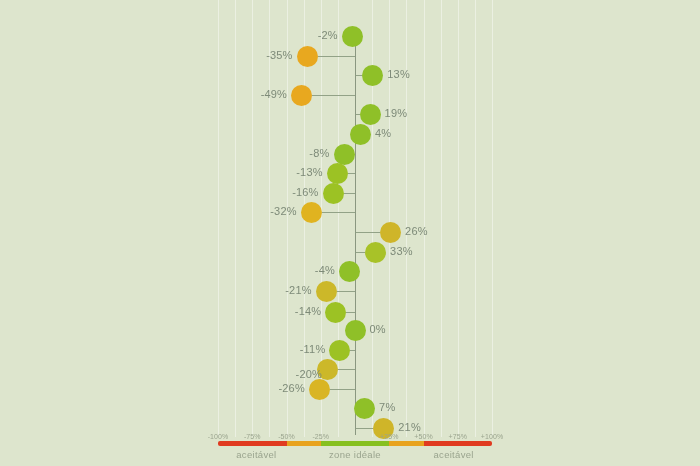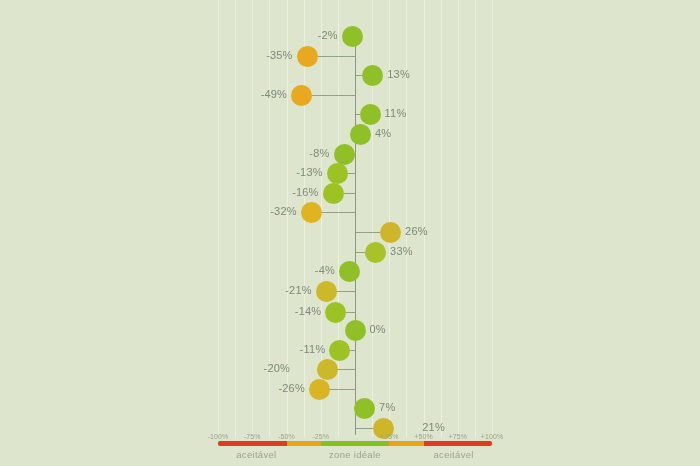--- a/index.html
+++ b/index.html
@@ -151,21 +151,21 @@
           <div class="dot-label" style="left: 387.3px;">13%</div>
         </div>
         <div class="row" style="top: 84.8px;">
           <div class="connector" style="left: 312.1px; width: 42.9px;"></div>
           <div class="dot" title="-39%" style="left: 291.1px; background: rgb(232, 168, 31);"></div>
           <div class="dot-label" style="left: auto; right: 412.9px;">-49%</div>
         </div>
         <div class="row" style="top: 104.4px;">
           <div class="connector" style="left: 355px; width: 4.6px;"></div>
           <div class="dot" title="11%" style="left: 359.6px; background: rgb(143, 192, 40);"></div>
-          <div class="dot-label" style="left: 384.6px;">11%</div>
+          <div class="dot-label" style="left: 384.6px;">19%</div>
         </div>
         <div class="row" style="top: 124px;">
           <div class="dot" title="4%" style="left: 350px; background: rgb(143, 192, 40);"></div>
           <div class="dot-label" style="left: 375px;">4%</div>
         </div>
         <div class="row" style="top: 143.6px;">
           <div class="dot" title="-8%" style="left: 333.5px; background: rgb(143, 192, 40);"></div>
           <div class="dot-label" style="left: auto; right: 370.5px;">-8%</div>
         </div>
         <div class="row" style="top: 163.2px;">
@@ -212,35 +212,35 @@
           <div class="dot-label" style="left: 369.5px;">0%</div>
         </div>
         <div class="row" style="top: 339.6px;">
           <div class="connector" style="left: 350.4px; width: 4.6px;"></div>
           <div class="dot" title="-11%" style="left: 329.4px; background: rgb(156, 194, 36);"></div>
           <div class="dot-label" style="left: auto; right: 374.6px;">-11%</div>
         </div>
         <div class="row" style="top: 359.2px;">
           <div class="connector" style="left: 338.1px; width: 16.9px;"></div>
           <div class="dot" title="-20%" style="left: 317.1px; background: rgb(204, 184, 41);"></div>
-          <div class="dot-label" style="left: auto; right: 410px;">-20%</div>
+          <div class="dot-label" style="left: auto; right: 378px; margin-top: 6px;">-20%</div>
         </div>
         <div class="row" style="top: 378.8px;">
           <div class="connector" style="left: 329.9px; width: 25.1px;"></div>
           <div class="dot" title="-26%" style="left: 308.9px; background: rgb(217, 181, 36);"></div>
           <div class="dot-label" style="left: auto; right: 395.1px;">-26%</div>
         </div>
         <div class="row" style="top: 398.4px;">
           <div class="dot" title="7%" style="left: 354.1px; background: rgb(143, 192, 40);"></div>
           <div class="dot-label" style="left: 379.1px;">7%</div>
         </div>
         <div class="row" style="top: 418px;">
           <div class="connector" style="left: 355px; width: 18.3px;"></div>
           <div class="dot" title="21%" style="left: 373.3px; background: rgb(207, 181, 41);"></div>
-          <div class="dot-label" style="left: 398.3px; margin-left: 24px;">21%</div>
+          <div class="dot-label" style="left: 398.3px;">21%</div>
         </div>
       </div>
   </div>
 
   <div id="axis-ticks">
       <div class="tick-label" style="left: 218px;">-100%</div>
       <div class="tick-label" style="left: 252.3px;">-75%</div>
       <div class="tick-label" style="left: 286.5px;">-50%</div>
       <div class="tick-label" style="left: 320.8px;">-25%</div>
       <div class="tick-label" style="left: 389.3px;">+25%</div>

